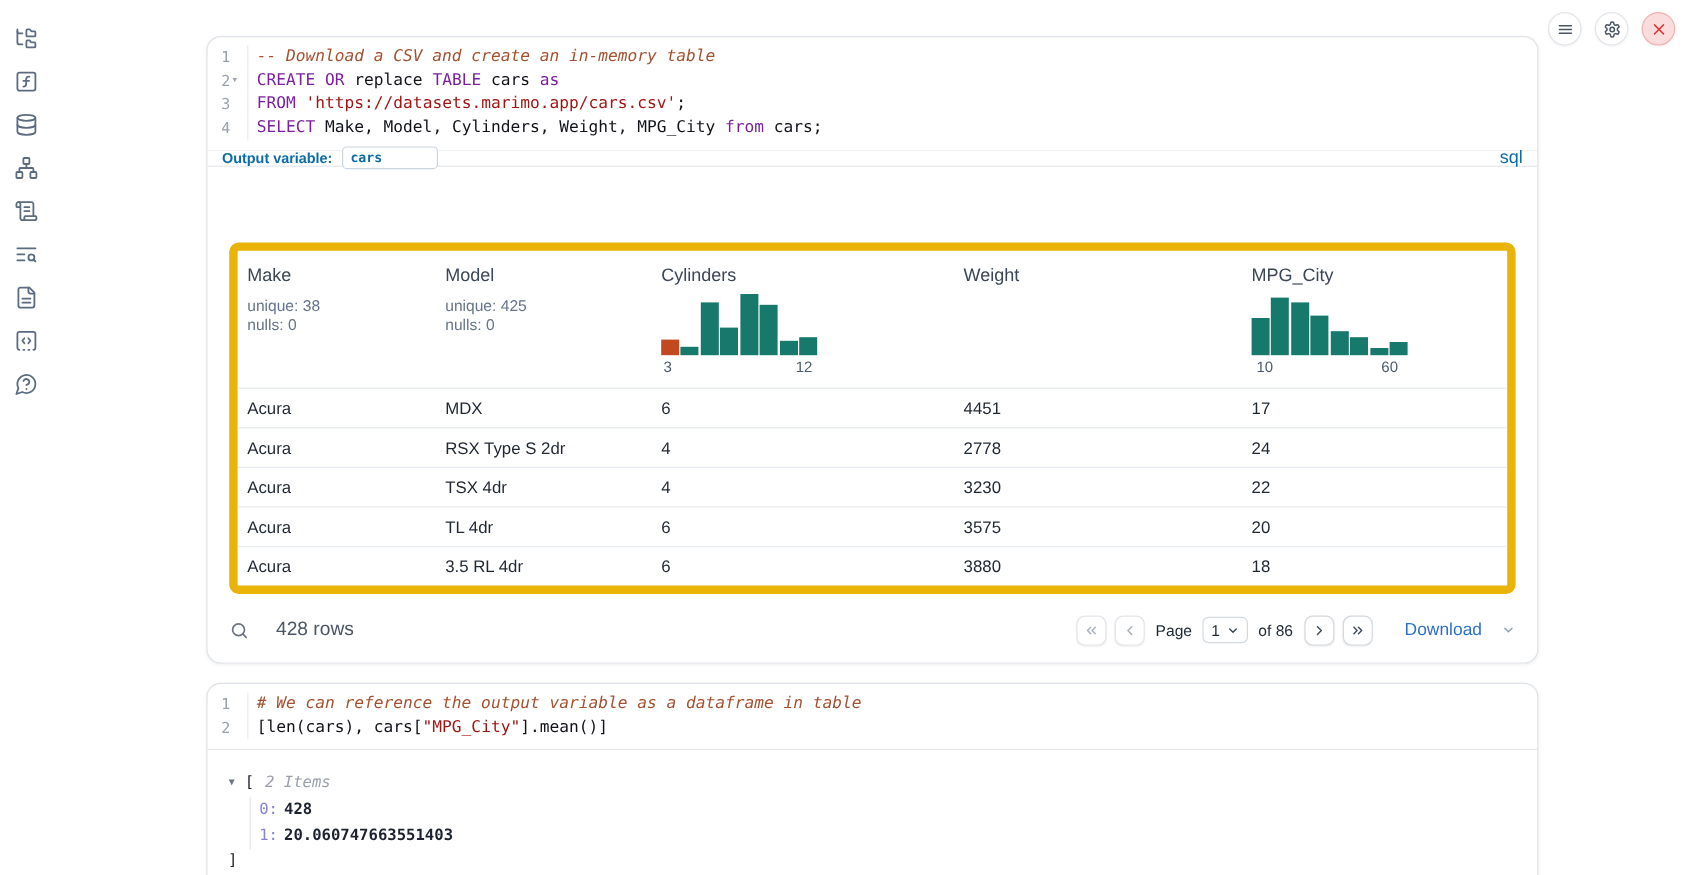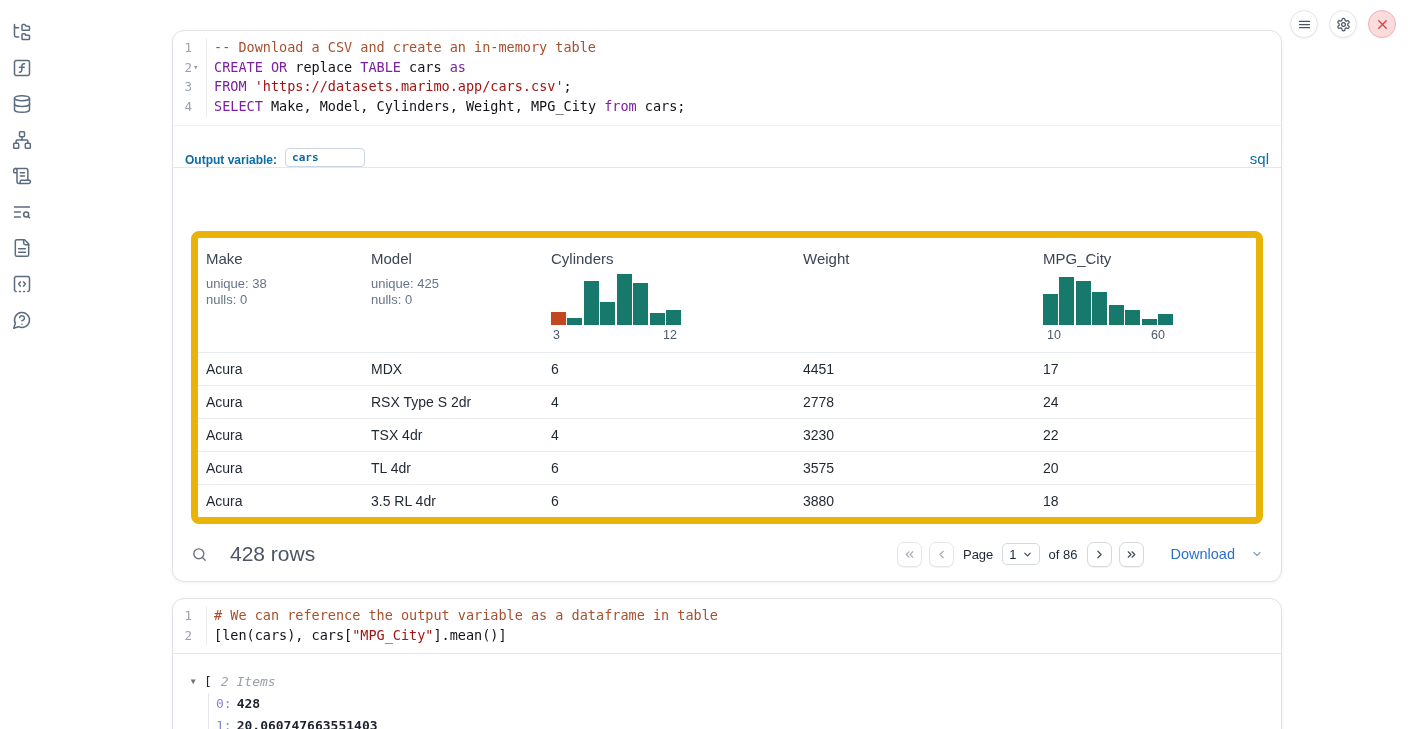--- a/index.html
+++ b/index.html
@@ -32,26 +32,26 @@
 
   
   .code-area { padding:7px 0 8px 0; font-family:"DejaVu Sans Mono", monospace; font-size:13.5px; }
   .code-line { display:flex; line-height:19.7px; }
   .gutter { width:34px; flex:0 0 34px; display:flex; align-items:center; justify-content:flex-end;
             color:#9aa1ad; font-size:12.5px; border-right:1px solid #ececee; padding-right:4px; gap:1px; }
   .gutter .num { text-align:right; }
   .gutter .fold { font-size:9px; color:#9aa1ad; width:9px; line-height:9px; }
   .gutter .fold-spacer { width:9px; }
   .code-text { padding-left:7px; white-space:pre; color:#111319; }
-  .tok-comment { color:var(--c-comment); }
+  .tok-comment { color:var(--c-comment);font-style:italic; }
   .tok-kw { color:var(--c-keyword); }
   .tok-str { color:var(--c-string); }
 
   
-  .outvar-bar { display:flex; align-items:flex-end; height:43px; padding:0 12px;
+  .outvar-bar { display:flex; align-items:center; height:14px; padding:0 12px;
                 border-top:1px solid #f0f1f3; border-bottom:1px solid #e4e7eb; }
   .outvar-label { font-size:12px; font-weight:bold; color:var(--c-accent); }
   .outvar-input { margin-left:8px; width:80px; height:19px; border:1px solid #cbd5e1; border-radius:4px;
                   padding:1px 6px; font-family:"DejaVu Sans Mono", monospace; font-size:11px;
                   font-weight:bold; color:var(--c-accent); outline:none; }
   .lang-badge { margin-left:auto; font-size:15px; font-weight:normal; color:var(--c-accent); }
 
   
   .table-wrap { padding:15px 18px 8px 18px; }
   .data-table { border:7px solid #eab308; border-radius:8px; overflow:hidden;margin-top:48px; }
@@ -67,21 +67,21 @@
                  margin-top:3px; }
   .t-row { display:grid; grid-template-columns:165px 180px 252px 240px 1fr; height:33px;
            align-items:center; border-top:1px solid #e7eaee; font-size:14px; color:#1f2733; }
   .t-cell { padding-left:8px; }
 
   
   .t-footer { display:flex; align-items:center; padding:10px 18px 14px 18px; }
   .search-ico { color:#6b7280; display:flex; }
   .search-ico svg { width:17px; height:17px; stroke:currentColor; fill:none; stroke-width:2;
                     stroke-linecap:round; }
-  .rows-count { margin-left:22px; font-size:21px; color:#4b5563; }
+  .rows-count { margin-left:22px; font-size:16px; color:#4b5563; }
   .pager { margin-left:auto; display:flex; align-items:center; gap:7px;padding-left:19px; }
   .pg-btn { width:25px; height:25px; border:1px solid #d4d9e0; border-radius:7px; background:#fff;
             box-shadow:0 1px 1px rgba(0,0,0,.06); display:flex; align-items:center; justify-content:center;
             color:#3f4a5a; cursor:pointer; }
   .pg-btn svg { width:13px; height:13px; stroke:currentColor; fill:none; stroke-width:2.2;
                 stroke-linecap:round; stroke-linejoin:round; }
   .pg-btn.disabled { color:#a8b0bb; border-color:#e3e7ec; }
   .pg-label { font-size:13px; color:#1e2936; margin:0 2px; }
   .page-select { display:flex; align-items:center; gap:5px; border:1px solid #d4d9e0; border-radius:5px;
                  height:22px; padding:0 6px; font-size:13px; color:#1e2936; cursor:pointer; }

